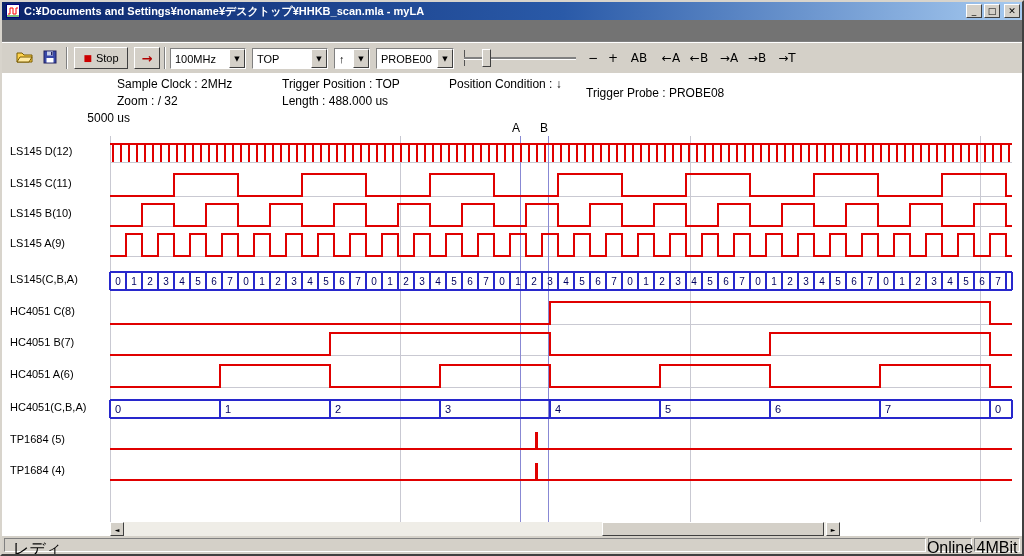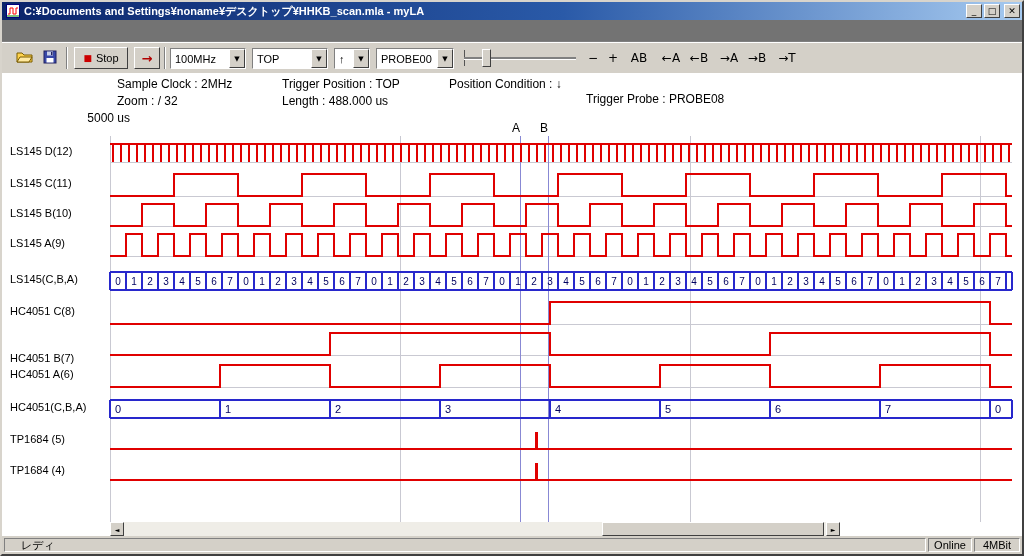--- a/index.html
+++ b/index.html
@@ -111,21 +111,21 @@
     border:1px solid; border-color:#fff #404040 #404040 #fff;
   }
 
   
   .statusbar {
     position:absolute; left:0; top:534px; width:1020px; height:18px;
     background:#d4d0c8; display:flex; align-items:stretch; gap:2px; padding:2px;
   }
   .panel {
     border:1px solid; border-color:#808080 #fff #fff #808080;
-    font-size:11px; padding:0 16px; display:flex; align-items:center; white-space:nowrap;
+    font-size:16px; padding:0 8px; display:flex; align-items:flex-start; white-space:nowrap;
   }
   .panel.grow { flex:1; }
 </style>
 </head>
 <body>
 
 <div class="win">
 
   <div class="titlebar">
     <span class="app-icon">
@@ -203,21 +203,21 @@
     <button class="flatbtn" style="left:714px;width:26px">→A</button>
     <button class="flatbtn" style="left:742px;width:26px">→B</button>
     <button class="flatbtn" style="left:772px;width:26px">→T</button>
   </div>
 
   <div class="client"></div>
 
   <span class="info" style="left:115px;top:75px">Sample Clock : 2MHz</span>
   <span class="info" style="left:280px;top:75px">Trigger Position : TOP</span>
   <span class="info" style="left:447px;top:75px">Position Condition : ↓</span>
-  <span class="info" style="left:584px;top:90px">Trigger Probe : PROBE08</span>
+  <span class="info" style="left:584px;top:84px">Trigger Probe : PROBE08</span>
   <span class="info" style="left:115px;top:92px">Zoom : /  32</span>
   <span class="info" style="left:280px;top:92px">Length : 488.000 us</span>
   <span class="time-label">5000 us</span>
 
   <svg id="wave-svg" shape-rendering="crispEdges">
       <line x1="108" y1="160" x2="1010" y2="160" stroke="#c9c9d2" stroke-width="1"></line>
       <line x1="108" y1="194" x2="1010" y2="194" stroke="#c9c9d2" stroke-width="1"></line>
       <line x1="108" y1="224" x2="1010" y2="224" stroke="#c9c9d2" stroke-width="1"></line>
       <line x1="108" y1="254" x2="1010" y2="254" stroke="#c9c9d2" stroke-width="1"></line>
       <line x1="108" y1="322" x2="1010" y2="322" stroke="#c9c9d2" stroke-width="1"></line>
@@ -495,21 +495,21 @@
       <line x1="108" y1="478" x2="1010" y2="478" stroke="#e00000" stroke-width="1.5"></line>
       <rect x="532.5" y="461" width="3" height="17" fill="#e00000"></rect>
     </svg>
   <div id="wave-labels">
       <div class="sig-label" style="top: 143px;">LS145 D(12)</div>
       <div class="sig-label" style="top: 175px;">LS145 C(11)</div>
       <div class="sig-label" style="top: 205px;">LS145 B(10)</div>
       <div class="sig-label" style="top: 235px;">LS145 A(9)</div>
       <div class="sig-label" style="top: 271px;">LS145(C,B,A)</div>
       <div class="sig-label" style="top: 303px;">HC4051 C(8)</div>
-      <div class="sig-label" style="top: 334px; margin-top: 16px;">HC4051 B(7)</div>
+      <div class="sig-label" style="top: 334px;">HC4051 B(7)</div>
       <div class="sig-label" style="top: 366px;">HC4051 A(6)</div>
       <div class="sig-label" style="top: 399px;">HC4051(C,B,A)</div>
       <div class="sig-label" style="top: 430.5px;">TP1684 (5)</div>
       <div class="sig-label" style="top: 461.5px;">TP1684 (4)</div>
     </div>
 
   <div class="scrollbar">
     <button class="sb-btn" style="left:0"><span>◄</span></button>
     <div class="sb-thumb"></div>
     <button class="sb-btn" style="right:0"><span>►</span></button>

